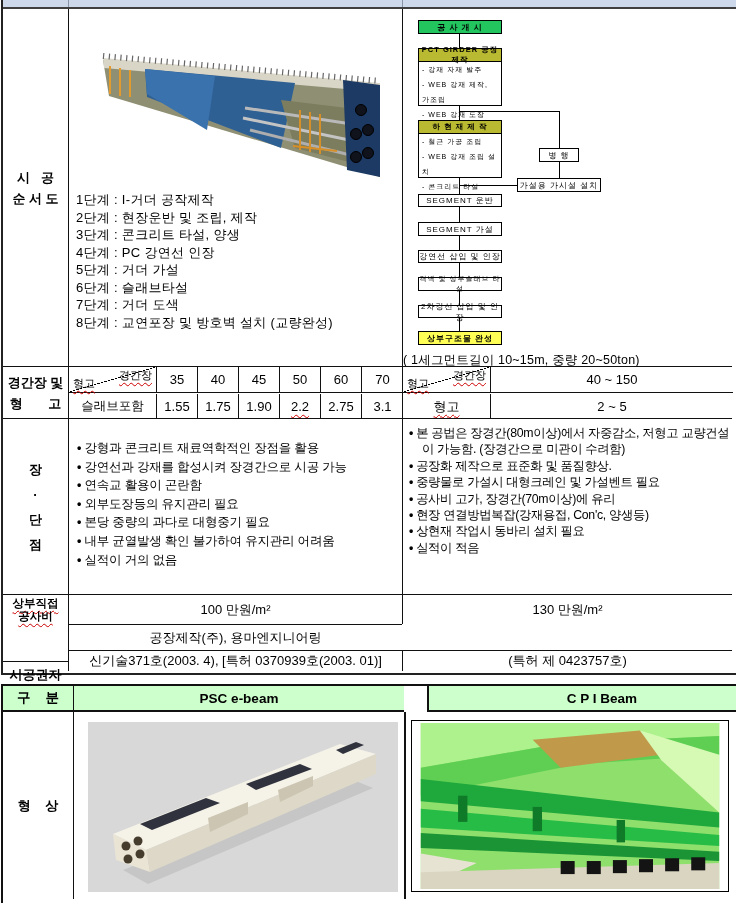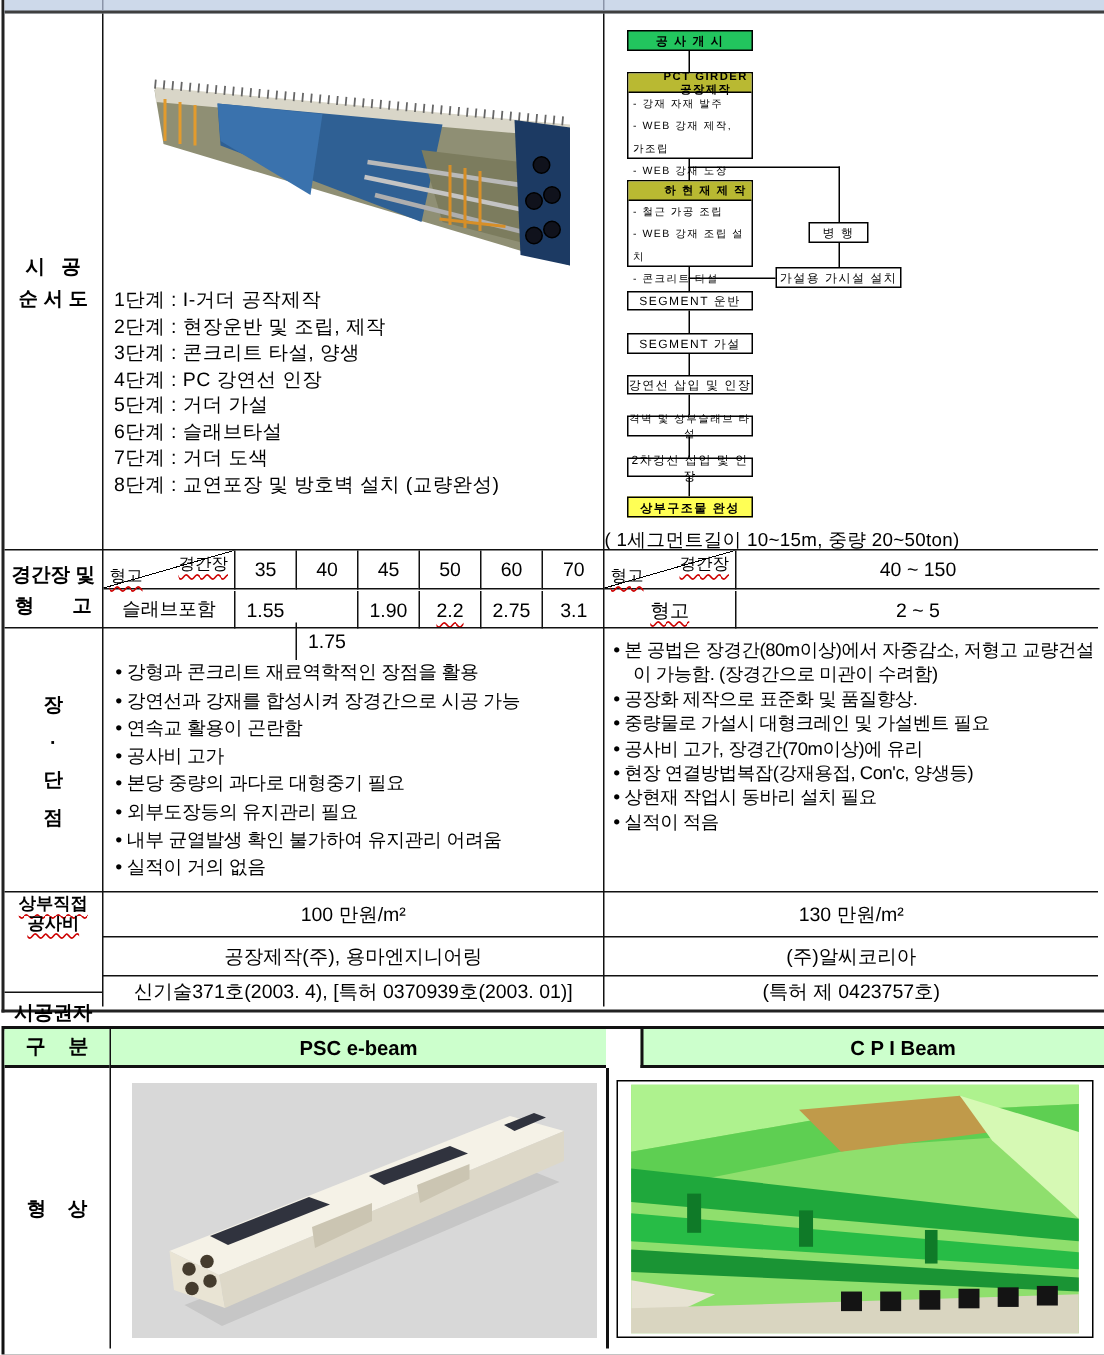--- a/index.html
+++ b/index.html
@@ -22,21 +22,21 @@
   .steps{position:absolute;left:8px;top:182px;font-size:13px;line-height:17.5px;
          letter-spacing:.3px;white-space:pre;}
   
   .fbox{position:absolute;box-sizing:border-box;border:1px solid #000;background:#fff;
         display:flex;align-items:center;justify-content:center;text-align:center;
         font-size:8px;letter-spacing:1px;}
   .fstart{background:#22c55e;font-weight:bold;}
   .fend{background:#ffff55;font-weight:bold;}
   .fhead{position:absolute;left:0;top:0;right:0;height:12px;background:#b9b932;
          border-bottom:1px solid #000;font-weight:bold;font-size:7.5px;
-         display:flex;align-items:center;justify-content:center;letter-spacing:1px;padding-left:21px;}
+         display:flex;align-items:center;justify-content:center;letter-spacing:1px;}
   .fitems{position:absolute;left:0;top:12px;right:0;bottom:0;font-size:7px;
           line-height:15px;padding:1px 3px;text-align:left;white-space:pre-line;}
   .fl{position:absolute;background:#000;}
   .fnote{position:absolute;font-size:12.5px;letter-spacing:.2px;white-space:pre;}
   
   .diag{background:linear-gradient(to bottom right,transparent 49.3%,#000 49.3%,#000 50.7%,transparent 50.7%);}
   .diag .dt{position:absolute;right:4px;top:1px;font-size:11px;}
   .diag .db{position:absolute;left:4px;bottom:1px;font-size:11px;}
   .sq{text-decoration-line:underline;text-decoration-style:wavy;
       text-decoration-color:#c00;text-decoration-thickness:1px;text-underline-offset:3px;}
@@ -158,21 +158,21 @@
       <span class="db sq">형고</span>
     </div>
     <div class="cell val" style="left:0;top:27px;width:87px;height:25px;font-size:12.5px;">슬래브포함</div>
     <div class="cell val bl" style="left:87px;top:0;width:41px;height:26px;border-bottom:1px solid #111;">35</div>
     <div class="cell val bl" style="left:128px;top:0;width:41px;height:26px;border-bottom:1px solid #111;">40</div>
     <div class="cell val bl" style="left:169px;top:0;width:41px;height:26px;border-bottom:1px solid #111;">45</div>
     <div class="cell val bl" style="left:210px;top:0;width:41px;height:26px;border-bottom:1px solid #111;">50</div>
     <div class="cell val bl" style="left:251px;top:0;width:41px;height:26px;border-bottom:1px solid #111;">60</div>
     <div class="cell val bl" style="left:292px;top:0;width:42px;height:26px;border-bottom:1px solid #111;">70</div>
     <div class="cell val bl" style="left:87px;top:27px;width:41px;height:25px;">1.55</div>
-    <div class="cell val bl" style="left:128px;top:27px;width:41px;height:25px;margin-top:21px;">1.75</div>
+    <div class="cell val bl" style="left:128px;top:27px;width:41px;height:25px;">1.75</div>
     <div class="cell val bl" style="left:169px;top:27px;width:41px;height:25px;">1.90</div>
     <div class="cell val bl sq" style="left:210px;top:27px;width:41px;height:25px;">2.2</div>
     <div class="cell val bl" style="left:251px;top:27px;width:41px;height:25px;">2.75</div>
     <div class="cell val bl" style="left:292px;top:27px;width:42px;height:25px;">3.1</div>
   </div>
 
   <div class="cell bl bt" style="left:399px;top:366px;width:330px;height:52px;">
     <div class="cell diag" style="left:0;top:0;width:87px;height:26px;border-bottom:1px solid #111;">
       <span class="dt sq">경간장</span>
       <span class="db sq">형고</span>
@@ -184,23 +184,22 @@
 
   <div class="cell vlabel bt" style="left:0;top:418px;width:65px;height:176px;">장
 ·
 단
 점</div>
   <div class="cell bl bt" style="left:65px;top:418px;width:334px;height:176px;">
     <div class="blist bl-left">
       <div>강형과 콘크리트 재료역학적인 장점을 활용</div>
       <div>강연선과 강재를 합성시켜 장경간으로 시공 가능</div>
       <div>연속교 활용이 곤란함</div>
-      <div>공사비 고가</div>
+      <div>외부도장등의 유지관리 필요</div>
       <div>본당 중량의 과다로 대형중기 필요</div>
-      <div>외부도장등의 유지관리 필요</div>
       <div>내부 균열발생 확인 불가하여 유지관리 어려움</div>
       <div>실적이 거의 없음</div>
     </div>
   </div>
   <div class="cell bl bt" style="left:399px;top:418px;width:330px;height:176px;">
     <div class="blist bl-right">
       <div>본 공법은 장경간(80m이상)에서 자중감소, 저형고 교량건설이 가능함. (장경간으로 미관이 수려함)</div>
       <div>공장화 제작으로 표준화 및 품질향상.</div>
       <div>중량물로 가설시 대형크레인 및 가설벤트 필요</div>
       <div>공사비 고가, 장경간(70m이상)에 유리</div>
@@ -210,21 +209,20 @@
     </div>
   </div>
 
   <div class="cell hdr bt sq" style="left:0;top:594px;width:65px;height:30px;font-size:11.5px;line-height:13px;">상부직접
 공사비</div>
   <div class="cell val bl bt" style="left:65px;top:594px;width:334px;height:30px;">100 만원/m²</div>
   <div class="cell val bl bt" style="left:399px;top:594px;width:330px;height:30px;">130 만원/m²</div>
 
   <div class="cell hdr bt" style="left:0;top:661px;width:65px;height:26px;">시공권자</div>
   <div class="cell val bl bt" style="left:65px;top:624px;width:334px;height:26px;">공장제작(주), 용마엔지니어링</div>
-  <div class="cell val bl bt" style="left:399px;top:624px;width:330px;height:26px;">(주)알씨코리아</div>
 
   <div class="cell hdr bt" style="left:0;top:686px;width:65px;height:21px;">기타</div>
   <div class="cell val bl bt" style="left:65px;top:650px;width:334px;height:21px;">신기술371호(2003. 4),  [특허 0370939호(2003. 01)]</div>
   <div class="cell val bl bt" style="left:399px;top:650px;width:330px;height:21px;">(특허 제 0423757호)</div>
 </div>
 
 <div id="bottom-table">
   <div class="cell ghead" style="left:0;top:0;width:70px;height:26px;border-bottom:2px solid #111;">구    분</div>
   <div class="cell ghead bl" style="left:70px;top:0;width:331px;height:26px;border-bottom:2px solid #111;">PSC e-beam</div>
   <div class="cell ghead bl" style="left:424px;top:0;width:328px;height:26px;border-bottom:2px solid #111;border-left-width:2px;padding-left:20px;">C P I Beam</div>

